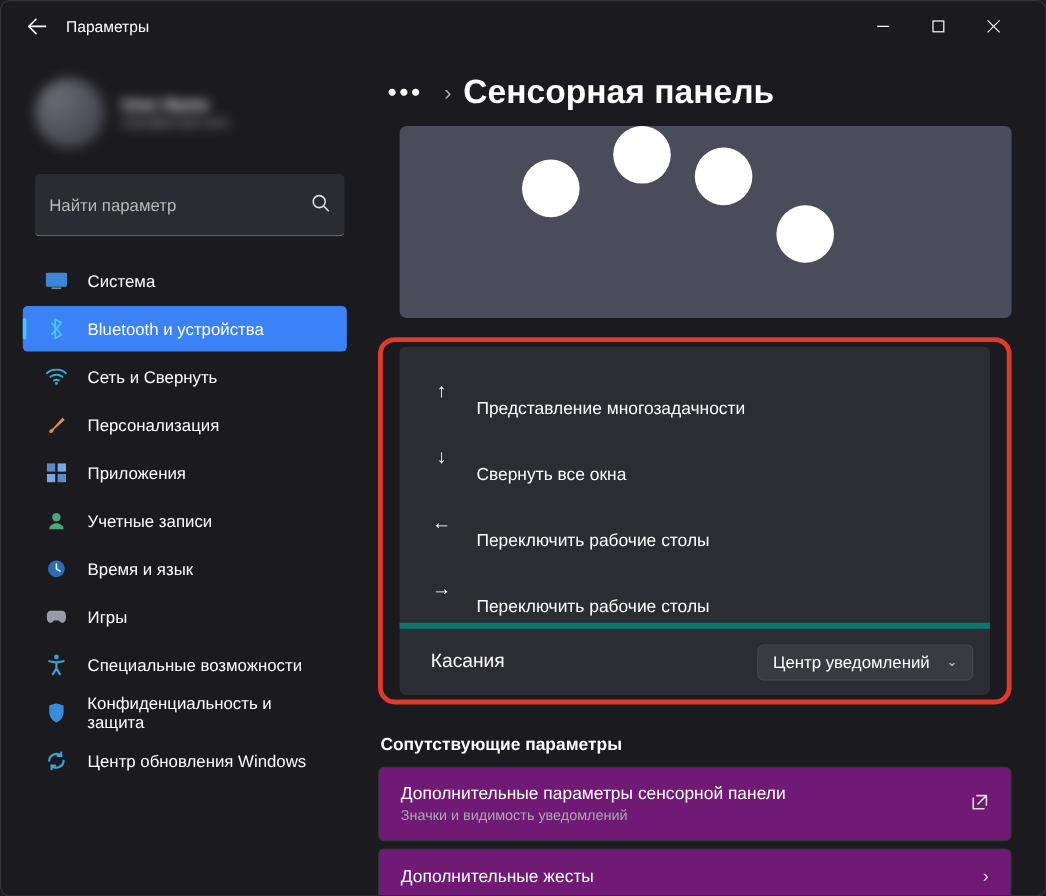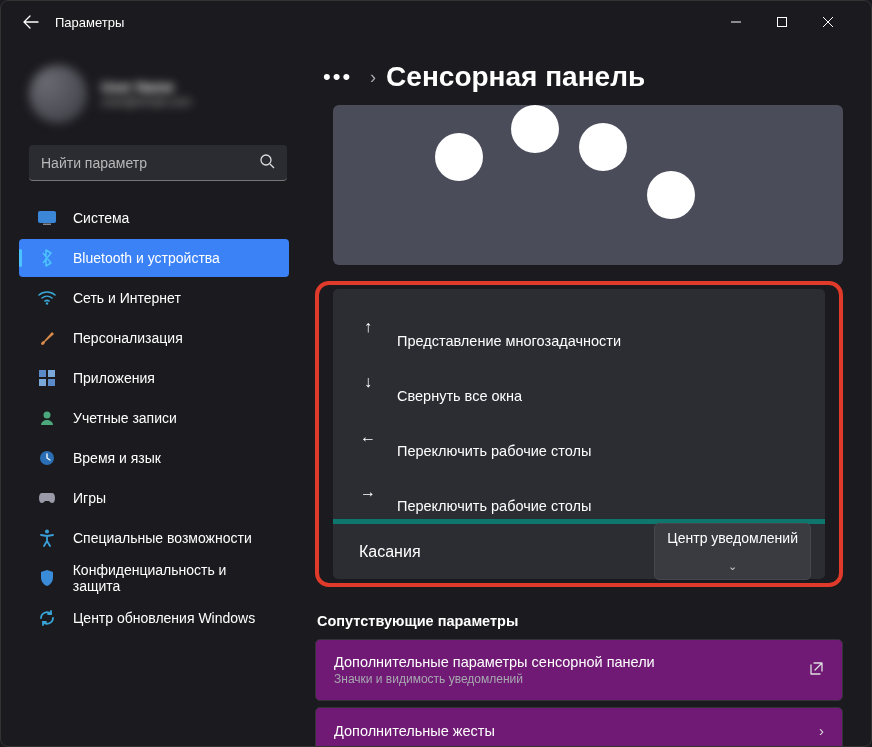--- a/index.html
+++ b/index.html
@@ -71,21 +71,21 @@
     font-size: 14px;
     font-weight: 600;
     color: #eee;
   }
   .profile-email {
     font-size: 12px;
     color: #aaa;
   }
   .search {
     margin: 4px 10px 18px 18px;
-    height: 36px;
+    height: 52px;
     background: #2b2b32;
     border-radius: 4px;
     border-bottom: 1px solid #777;
     display: flex;
     align-items: center;
     padding: 0 12px;
     justify-content: space-between;
   }
   .search input {
     background: transparent;
@@ -210,21 +210,20 @@
   .dropdown {
     background: #3a3a41;
     border: 1px solid #46464f;
     border-radius: 5px;
     padding: 6px 12px;
     display: flex;
     align-items: center;
     gap: 14px;
     font-size: 14px;
     cursor: pointer;
-    flex-direction: column;
   }
   .dropdown .chev { font-size: 11px; color: #ccc; }
   .section-title {
     font-size: 14.5px;
     font-weight: 600;
     margin: 26px 0 10px 12px;
   }
   .card {
     background: #701a75;
     border: 1px solid #33333b;
@@ -305,21 +304,21 @@
           </span>
         <span>Bluetooth и устройства</span>
       </div>
       <div class="nav-item">
         <span class="nicon">
             <svg width="18" height="14" viewBox="0 0 18 14">
               <path d="M1 4a12 12 0 0116 0M4 7a8 8 0 0110 0M7 10a4 4 0 014 0" stroke="#39a7d4" stroke-width="1.6" fill="none" stroke-linecap="round"></path>
               <circle cx="9" cy="12.5" r="1.2" fill="#39a7d4"></circle>
             </svg>
           </span>
-        <span>Сеть и Интернет</span>
+        <span>Сеть и Свернуть</span>
       </div>
       <div class="nav-item">
         <span class="nicon">
             <svg width="18" height="18" viewBox="0 0 18 18">
               <path d="M3 15c0-2 2-3 3-3l8-9 2 2-9 8c0 1-1 3-3 3" fill="#d88b4a"></path>
             </svg>
           </span>
         <span>Персонализация</span>
       </div>
       <div class="nav-item">

